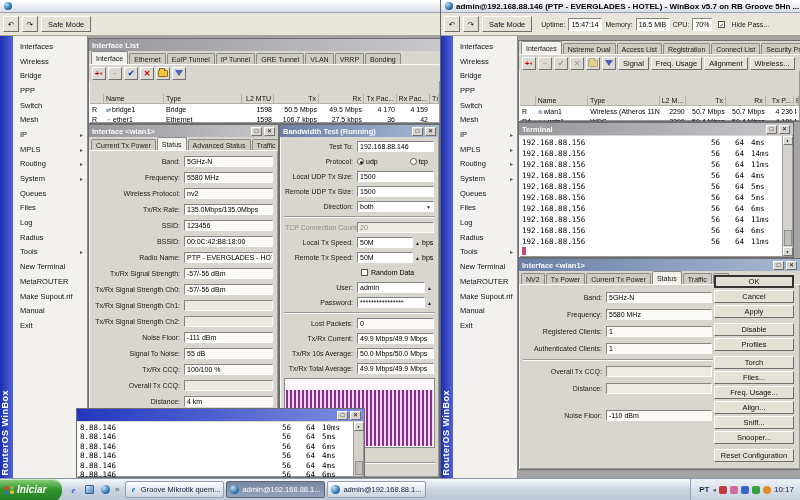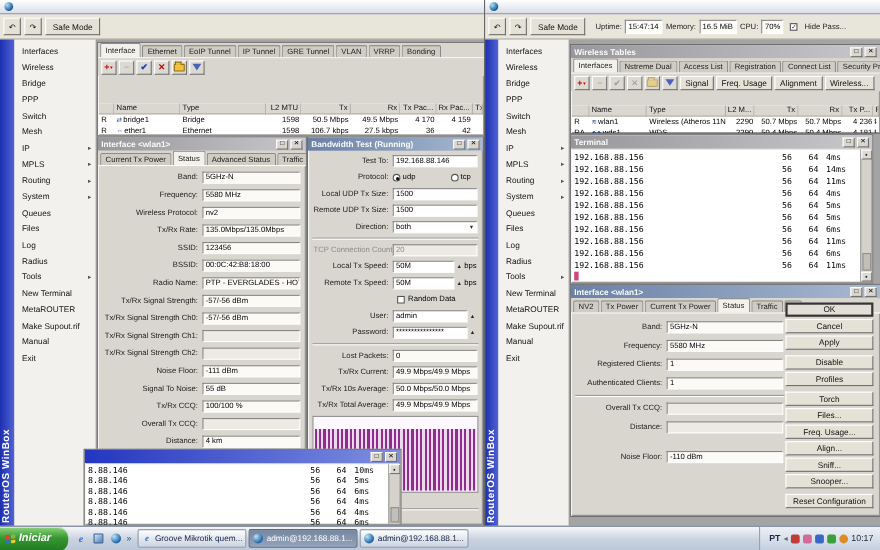--- a/index.html
+++ b/index.html
@@ -168,20 +168,23 @@
         <span class="ar"></span>
       </div>
     <div class="si">
         <span>Exit</span>
         <span class="ar"></span>
       </div>
   </div>
   <div class="mdi" style="left:88px;right:0"></div>
 
   <div class="mw" style="left:88px;top:38px;width:353px;height:86px">
+    <div class="mt gray">
+        <span>Interface List</span>
+      </div>
     <div class="tabs">
       <span class="tab on">Interface</span>
       <span class="tab">Ethernet</span>
       <span class="tab">EoIP Tunnel</span>
       <span class="tab">IP Tunnel</span>
       <span class="tab">GRE Tunnel</span>
       <span class="tab">VLAN</span>
       <span class="tab">VRRP</span>
       <span class="tab">Bonding</span>
     </div>
@@ -464,20 +467,21 @@
     <div class="scroll">
       <span class="sbtn">●</span>
       <span class="sthumb" style="height:14px"></span>
     </div>
   </div>
 </div>
 
 <div class="mainwin" style="left:440px;top:0;width:360px;height:478px;border-left:1px solid #666">
   <div class="wtitle">
     <span class="globe"></span>
+    <span style="color:#000;font-weight:bold">admin@192.168.88.146 (PTP - EVERGLADES - HOTEL) - WinBox v5.7 on RB Groove 5Hn ...</span>
   </div>
   <div class="wtoolbar">
     <span class="btn3d" style="width:16px;height:16px">↶</span>
     <span class="btn3d" style="width:16px;height:16px">↷</span>
     <span class="btn3d" style="height:16px;padding:0 6px">Safe Mode</span>
     <span class="statlb" style="margin-left:6px">Uptime:</span>
     <span class="statbx" style="width:34px">15:47:14</span>
     <span class="statlb">Memory:</span>
     <span class="statbx" style="width:34px">16.5 MiB</span>
     <span class="statlb">CPU:</span>
@@ -566,26 +570,20 @@
         <span class="ar"></span>
       </div>
     <div class="si">
         <span>Exit</span>
         <span class="ar"></span>
       </div>
   </div>
   <div class="mdi" style="left:77px;right:0"></div>
 
   <div class="mw" style="left:77px;top:40px;width:283px;height:82px">
-    <div class="mt gray">
-      <span>Wireless Tables</span>
-        <span class="sp"></span>
-      <span class="mbtn">□</span>
-      <span class="mbtn">✕</span>
-    </div>
     <div class="tabs">
       <span class="tab on">Interfaces</span>
       <span class="tab">Nstreme Dual</span>
       <span class="tab">Access List</span>
       <span class="tab">Registration</span>
       <span class="tab">Connect List</span>
       <span class="tab">Security Profiles</span>
     </div>
     <div class="itoolbar">
       <span class="tbtn">

